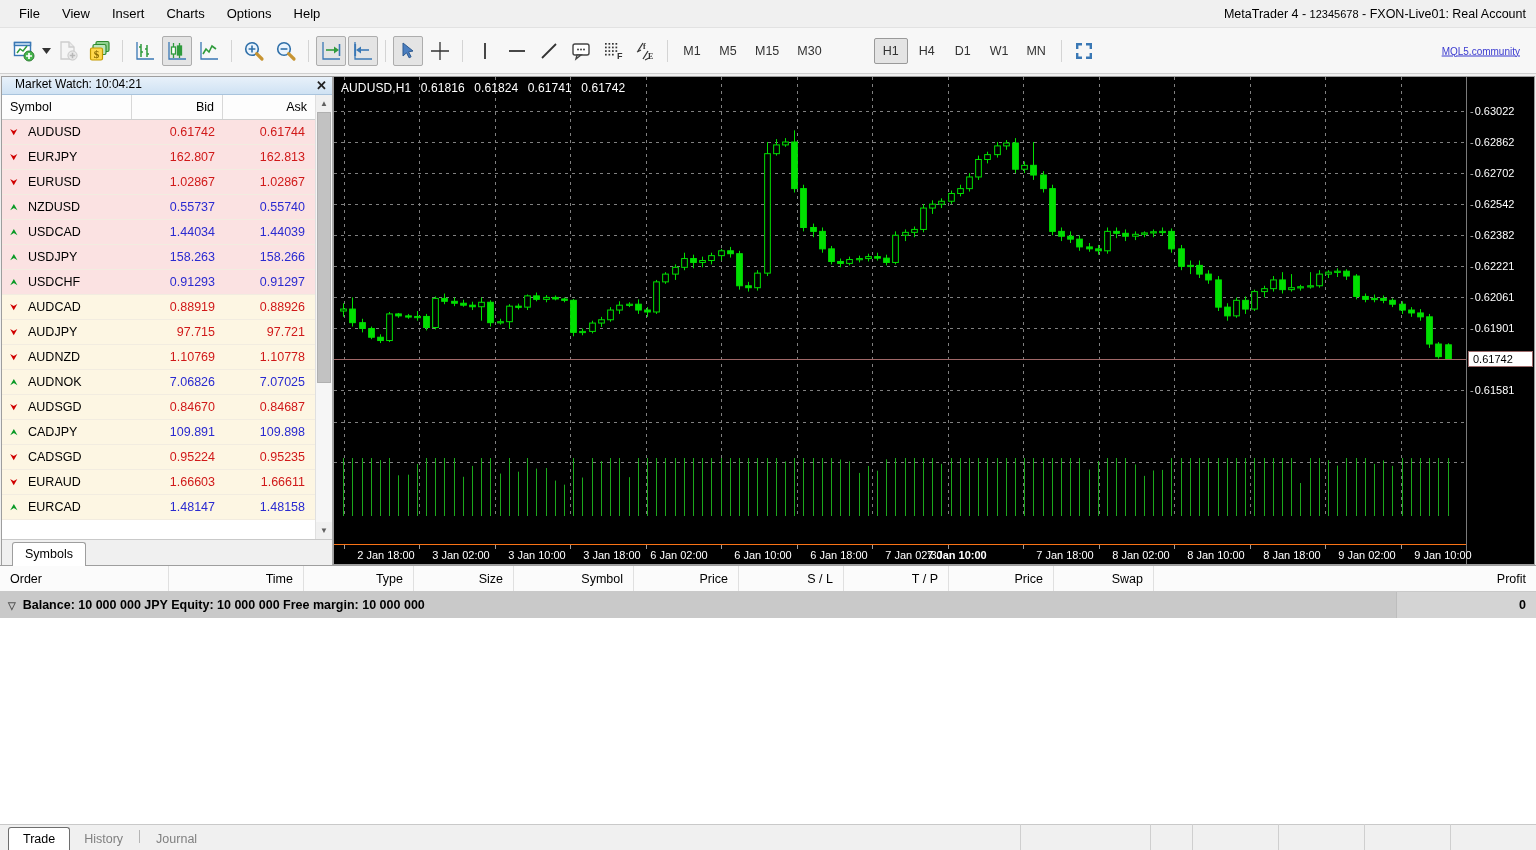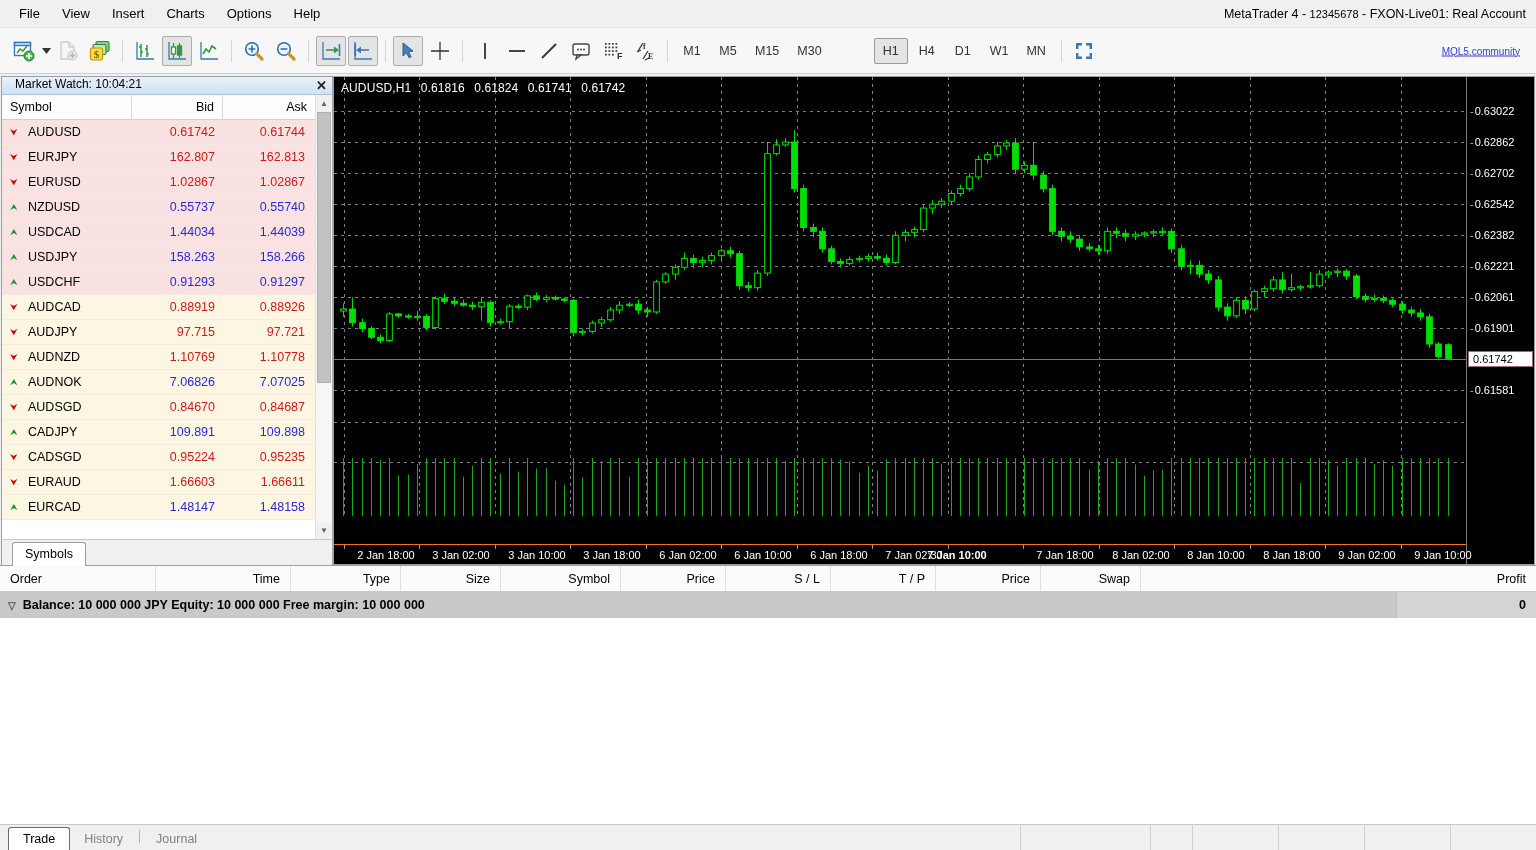--- a/index.html
+++ b/index.html
@@ -950,21 +950,21 @@
         <div class="time-axis" id="time-axis">
             <div class="ta-mark" style="left: 10px;"></div>
             <div class="ta-tick" style="left: 52px;">2 Jan 18:00</div>
             <div class="ta-mark" style="left: 85px;"></div>
             <div class="ta-tick" style="left: 127px;">3 Jan 02:00</div>
             <div class="ta-mark" style="left: 161px;"></div>
             <div class="ta-tick" style="left: 203px;">3 Jan 10:00</div>
             <div class="ta-mark" style="left: 236px;"></div>
             <div class="ta-tick" style="left: 278px;">3 Jan 18:00</div>
             <div class="ta-mark" style="left: 312px;"></div>
-            <div class="ta-tick" style="left: 354px; margin-top: 7px;">6 Jan 02:00</div>
+            <div class="ta-tick" style="left: 345px; margin-top: 7px;">6 Jan 02:00</div>
             <div class="ta-mark" style="left: 387px;"></div>
             <div class="ta-tick" style="left: 429px;">6 Jan 10:00</div>
             <div class="ta-mark" style="left: 463px;"></div>
             <div class="ta-tick" style="left: 505px;">6 Jan 18:00</div>
             <div class="ta-mark" style="left: 538px;"></div>
             <div class="ta-tick" style="left: 580px;">7 Jan 02:30</div>
             <div class="ta-mark" style="left: 614px;"></div>
             <div class="ta-tick" style="left: 623px; font-weight: bold;">7 Jan 10:00</div>
             <div class="ta-mark" style="left: 689px;"></div>
             <div class="ta-tick" style="left: 731px;">7 Jan 18:00</div>
@@ -978,21 +978,21 @@
             <div class="ta-tick" style="left: 1033px;">9 Jan 02:00</div>
             <div class="ta-mark" style="left: 1067px;"></div>
             <div class="ta-tick" style="left: 1109px;">9 Jan 10:00</div>
           </div>
       </div>
     </div>
   </div>
 
   <div class="terminal">
     <div class="term-head" id="term-head">
-        <div class="th-order" style="width: 156px;">Order</div>
+        <div class="th-order" style="width: 169px;">Order</div>
         <div style="width: 135px;">Time</div>
         <div style="width: 110px;">Type</div>
         <div style="width: 100px;">Size</div>
         <div style="width: 120px;">Symbol</div>
         <div style="width: 105px;">Price</div>
         <div style="width: 105px;">S / L</div>
         <div style="width: 105px;">T / P</div>
         <div style="width: 105px;">Price</div>
         <div style="width: 100px;">Swap</div>
         <div style="flex: 1 1 0%; border-right: none;">Profit</div>

